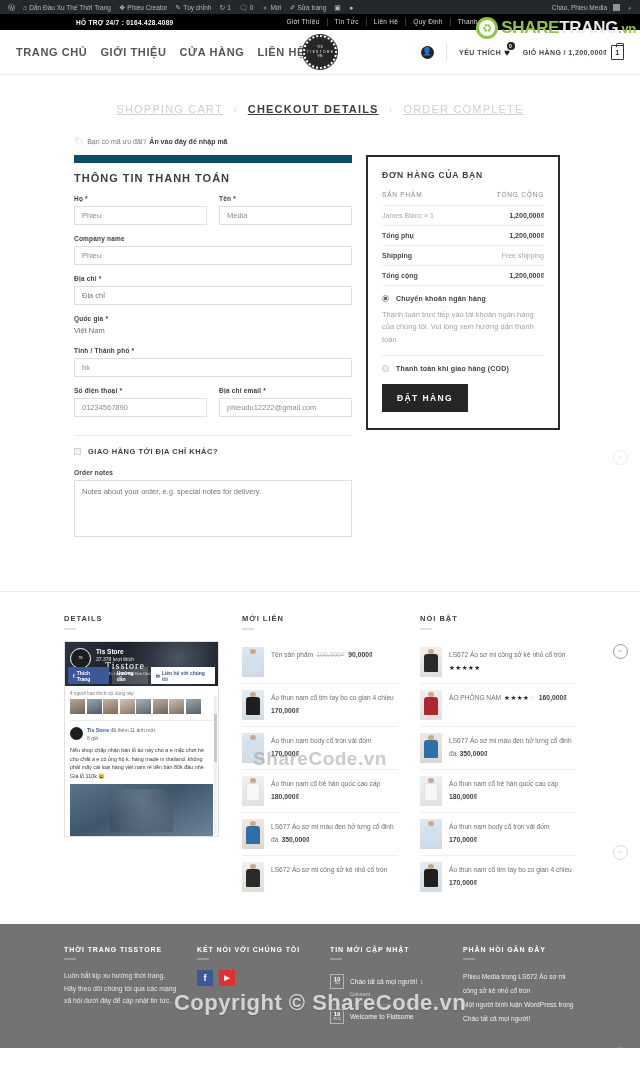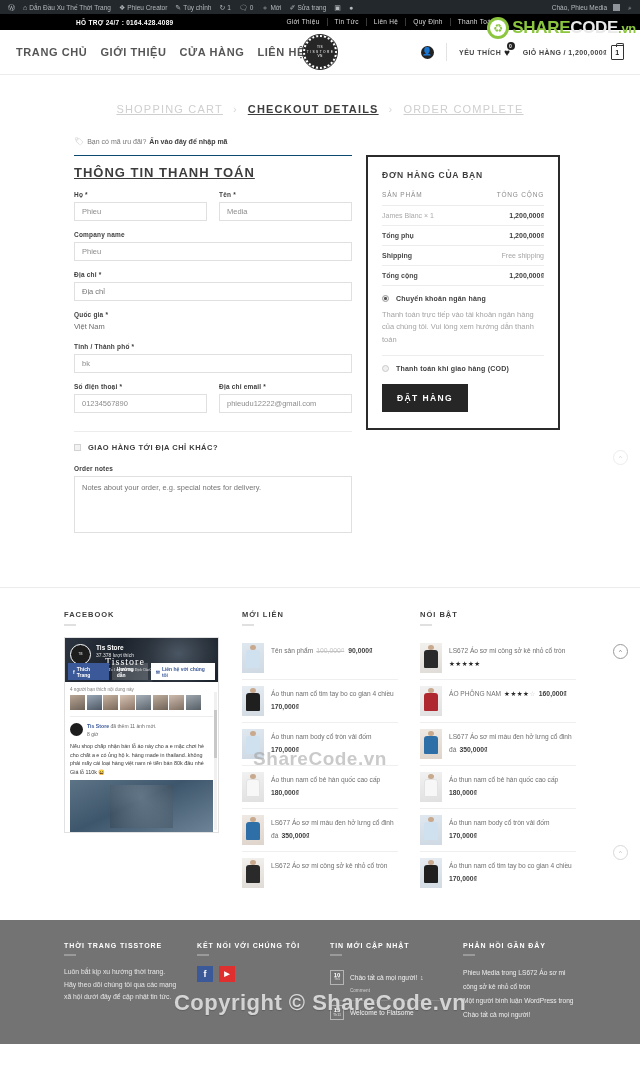--- a/index.html
+++ b/index.html
@@ -195,24 +195,23 @@
     display: flex; align-items: center; gap: 3px;
   }
   .coupon-line .tag-ico { color: #bbb; font-size: 8px; }
   .coupon-line b { color: #3d3d3d; font-weight: bold; }
 
   .cols { display: flex; gap: 14px; align-items: flex-start; }
   .col-left { width: 278px; }
   .col-right { width: 194px; }
 
   .sec-title {
-    font-size: 13px; font-weight: bold; letter-spacing: 1px;
+    font-size: 11px; font-weight: bold; letter-spacing: 1px;
     color: #3d3d3d; padding: 9px 0 11px;
-    border-top: 1px solid #0c4a6e;
-    text-decoration: underline;
+    border-top: 8px solid #0c4a6e;
   }
 
   .frow { display: flex; gap: 12px; }
   .fgroup { margin-bottom: 10px; flex: 1; }
   .flabel {
     display: block;
     font-size: 6.5px; font-weight: bold; color: #3d3d3d;
     letter-spacing: .2px; margin-bottom: 4px;
   }
   .finput {
@@ -574,21 +573,21 @@
     <a href="#">Quy Định</a>
     <a href="#">Thanh Toán</a>
   </nav>
 </div>
 
 <div class="sc-logo">
   <div class="sc-badge">
     <div class="inner">♻</div>
   </div>
   <div class="sc-text">
-    <span class="a">SHARE</span><span class="b">CODE</span><span class="c">.vn</span>
+    <span class="a">SHARE</span><span class="b">TRANG</span><span class="c">.vn</span>
   </div>
 </div>
 
 <header class="site-header">
   <nav class="mainnav">
     <a href="#">TRANG CHỦ</a>
     <a href="#">GIỚI THIỆU</a>
     <a href="#">CỬA HÀNG</a>
     <a href="#">LIÊN HỆ</a>
     <span class="search-ico">⌕</span>
@@ -734,21 +733,21 @@
         </div>
       </div>
     </div>
 
   </div>
 </div>
 
 <div class="widget-area">
 
   <div class="wcol">
-    <div class="wtitle">FACEBOOK</div>
+    <div class="wtitle">DETAILS</div>
     <div class="wrule"></div>
     <div class="fb-widget">
       <div class="fb-cover">
         <div class="shirt"></div>
         <div class="fb-brandtext">Tisstore</div>
         <div class="fb-addr">Add: Ngõ 75 Tổ 1 ng Mầu Mai Dịch Cầu Giấy Hn</div>
         <div class="fb-pagerow">
           <div class="fb-pic">TIS</div>
           <div>
             <div class="fb-pagename">Tis Store</div>

